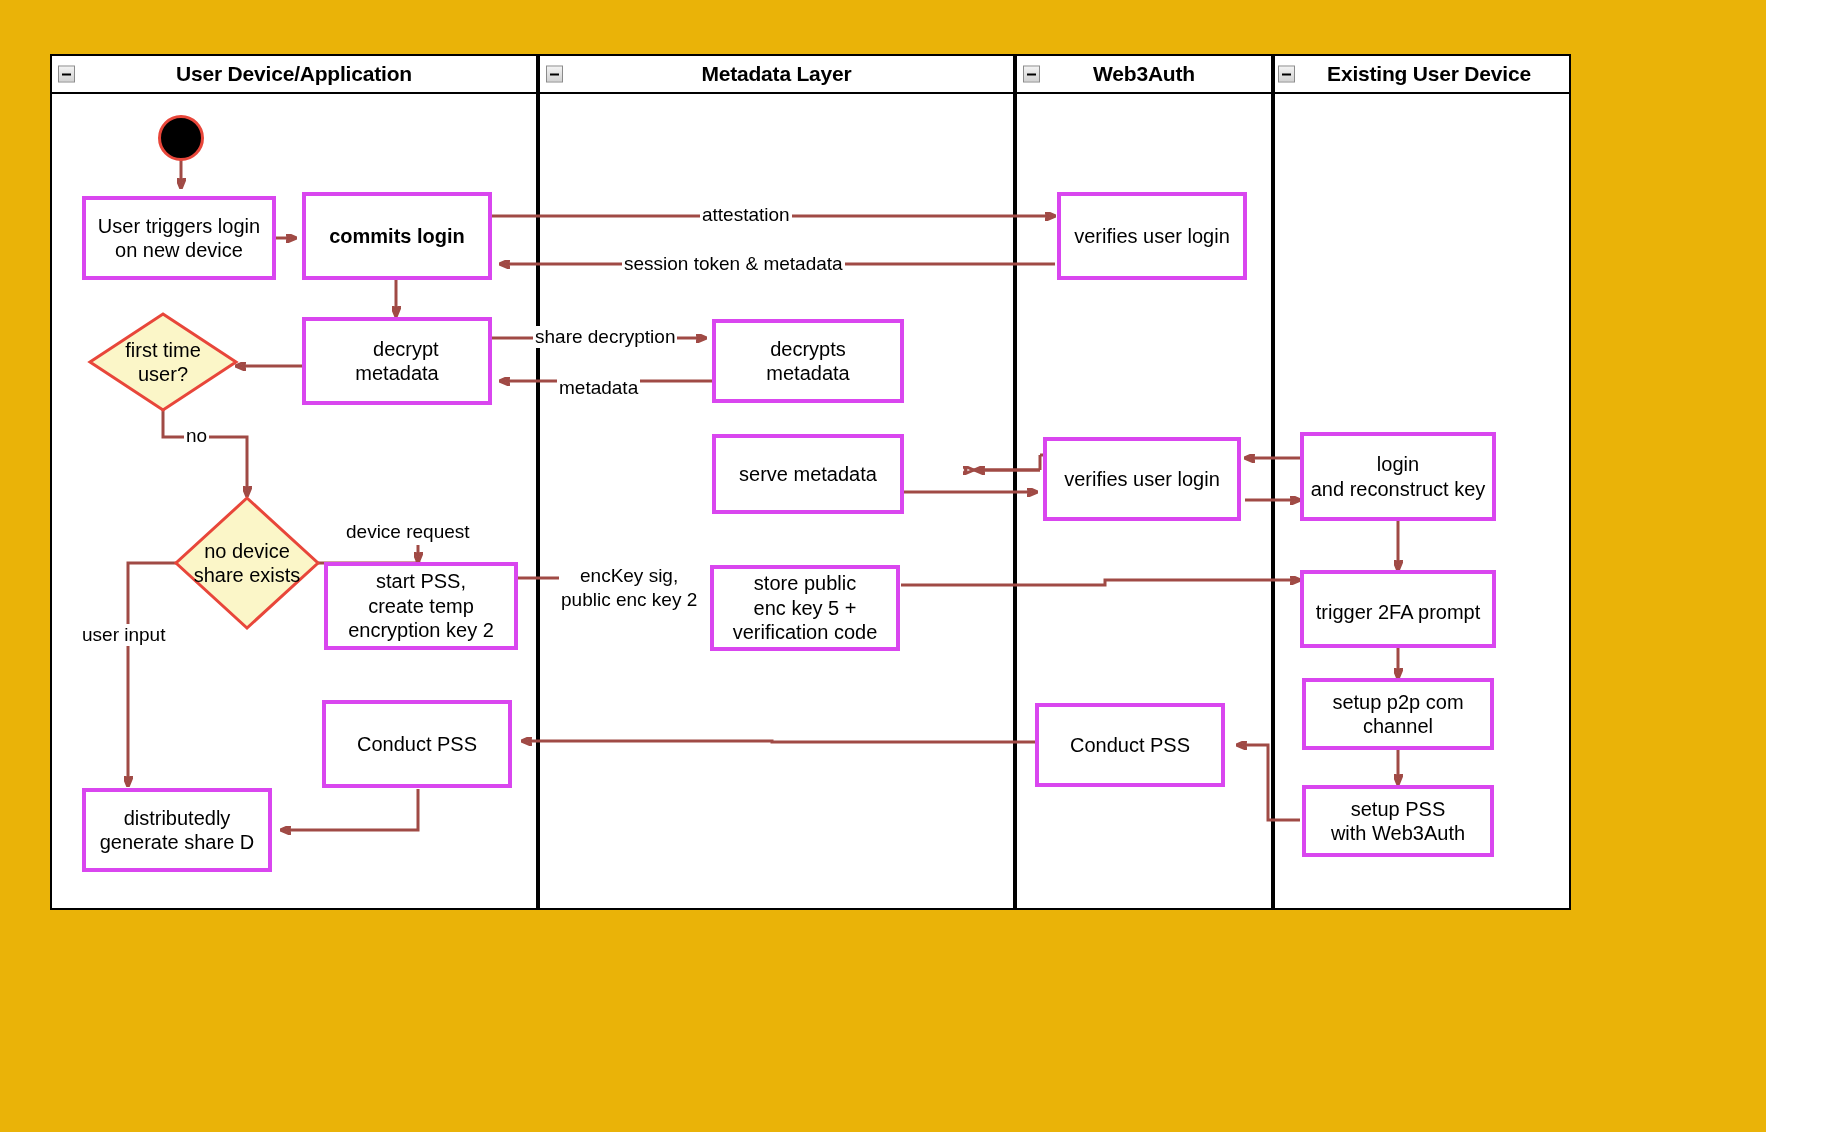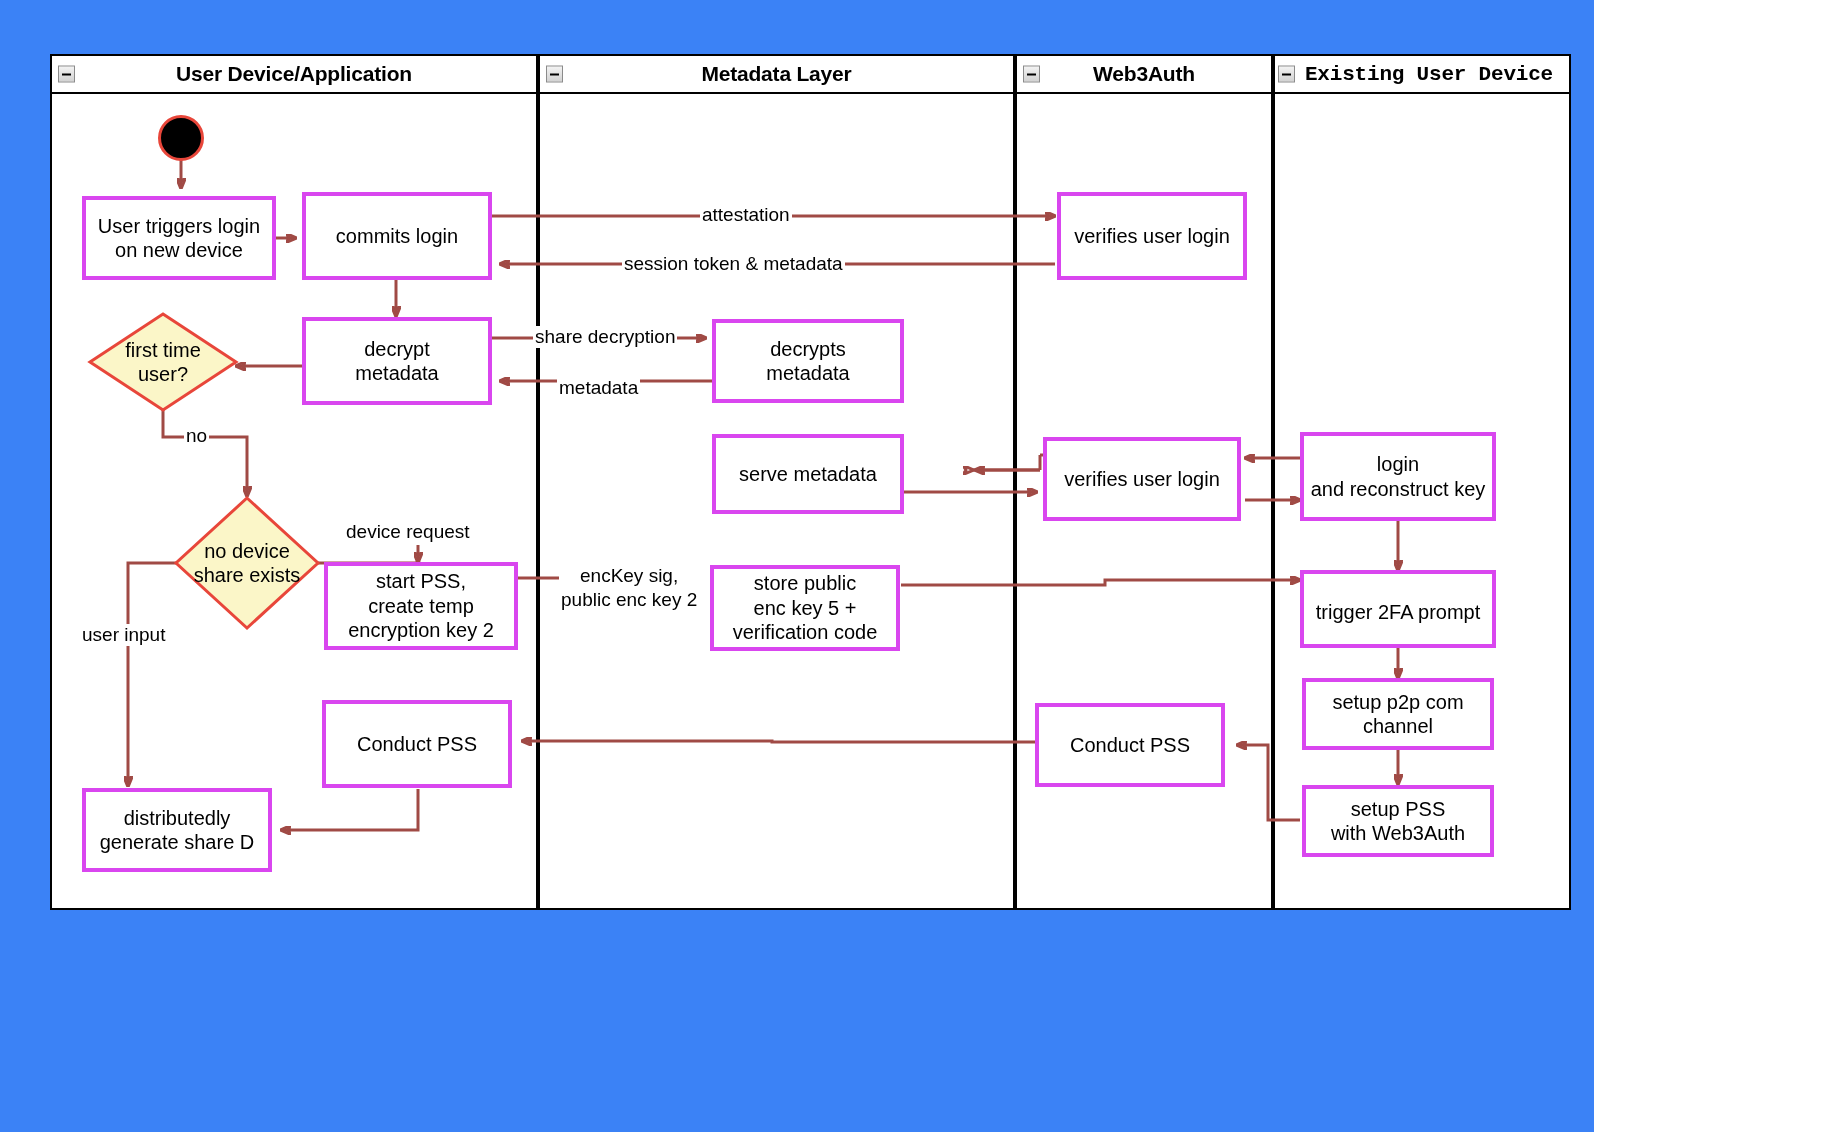--- a/index.html
+++ b/index.html
@@ -1,18 +1,18 @@
 <!DOCTYPE html>
 <html><head>
 <meta charset="utf-8">
 <title>Activity Diagram</title>
 <style>
   html,body{margin:0;padding:0;background:#ffffff;}
   body{font-family:"Liberation Sans", sans-serif;}
-  #stage{position:relative;width:1594px;height:1132px;background:#3b82f6;overflow:hidden;}
+  #stage{position:relative;width:1766px;height:1132px;background:#eab308;overflow:hidden;}
   .lane-head{position:absolute;box-sizing:border-box;border:2px solid #000;border-bottom:2px solid #000;
              display:flex;align-items:center;justify-content:center;background:#fff;}
   .lane-title{font-weight:bold;font-size:21px;color:#000;text-align:center;letter-spacing:-0.2px;}
   .lane-body{position:absolute;box-sizing:border-box;border:2px solid #000;border-top:none;background:#fff;}
   .collapse-icon{position:absolute;left:6px;top:50%;transform:translateY(-50%);
                  width:17px;height:17px;background:linear-gradient(#f3f3f3,#d2d2d2);
                  border:1px solid #8b8b8b;box-sizing:border-box;display:flex;align-items:center;justify-content:center;}
   .collapse-icon i{display:block;width:9px;height:2px;background:#000;}
 
   .node{position:absolute;box-sizing:border-box;border:4px solid #d946ef;background:#fff;
@@ -59,21 +59,21 @@
         <i></i>
       </span>
     <span class="lane-title">Web3Auth</span>
   </div>
   <div class="lane-body" style="left:1015px; top:94px; width:258px; height:816px;"></div>
 
   <div class="lane-head" style="left:1273px; top:54px; width:298px; height:40px;">
     <span class="collapse-icon" style="left:3px;">
         <i></i>
       </span>
-    <span class="lane-title" style="margin-left:14px;font-family:Liberation Mono, monospace;">Existing User Device</span>
+    <span class="lane-title" style="margin-left:14px;">Existing User Device</span>
   </div>
   <div class="lane-body" style="left:1273px; top:94px; width:298px; height:816px;"></div>
 
   <svg class="wires" viewBox="0 0 1822 1132">
     <defs>
       <marker id="ar" markerWidth="11" markerHeight="9" refX="10" refY="4.5" orient="auto" markerUnits="userSpaceOnUse">
         <path d="M0,0 L11,4.5 L0,9 L3,4.5 Z" fill="#a04a45" stroke="none"></path>
       </marker>
     </defs>
 
@@ -129,24 +129,24 @@
   </svg>
 
   <div class="start-node" style="left:158px; top:115px; width:46px; height:46px;"></div>
 
   <div class="node" style="left:82px; top:196px; width:194px; height:84px;">
     <span style="white-space:pre-line;">User triggers login
 on new device</span>
   </div>
 
   <div class="node" style="left:302px; top:192px; width:190px; height:88px;">
-    <span style="white-space:pre-line;">commits login</span>
-  </div>
-
-  <div class="node" style="left:302px; top:317px; width:190px; height:88px;">
+    <span style="white-space:pre-line;font-weight:bold;">commits login</span>
+  </div>
+
+  <div class="node" style="left:302px; top:317px; width:190px; height:88px;text-align:right;">
     <span style="white-space:pre-line;">decrypt
 metadata</span>
   </div>
 
   <div class="diamond" style="left:88px; top:312px; width:150px; height:100px;">
     <svg width="150" height="100" viewBox="0 0 150 100">
       <polygon points="75,2 148,50 75,98 2,50" fill="#fbf6c8" stroke="#e8463a" stroke-width="3"></polygon>
     </svg>
     <div class="dtext">
         <span style="white-space:pre-line;">first time

